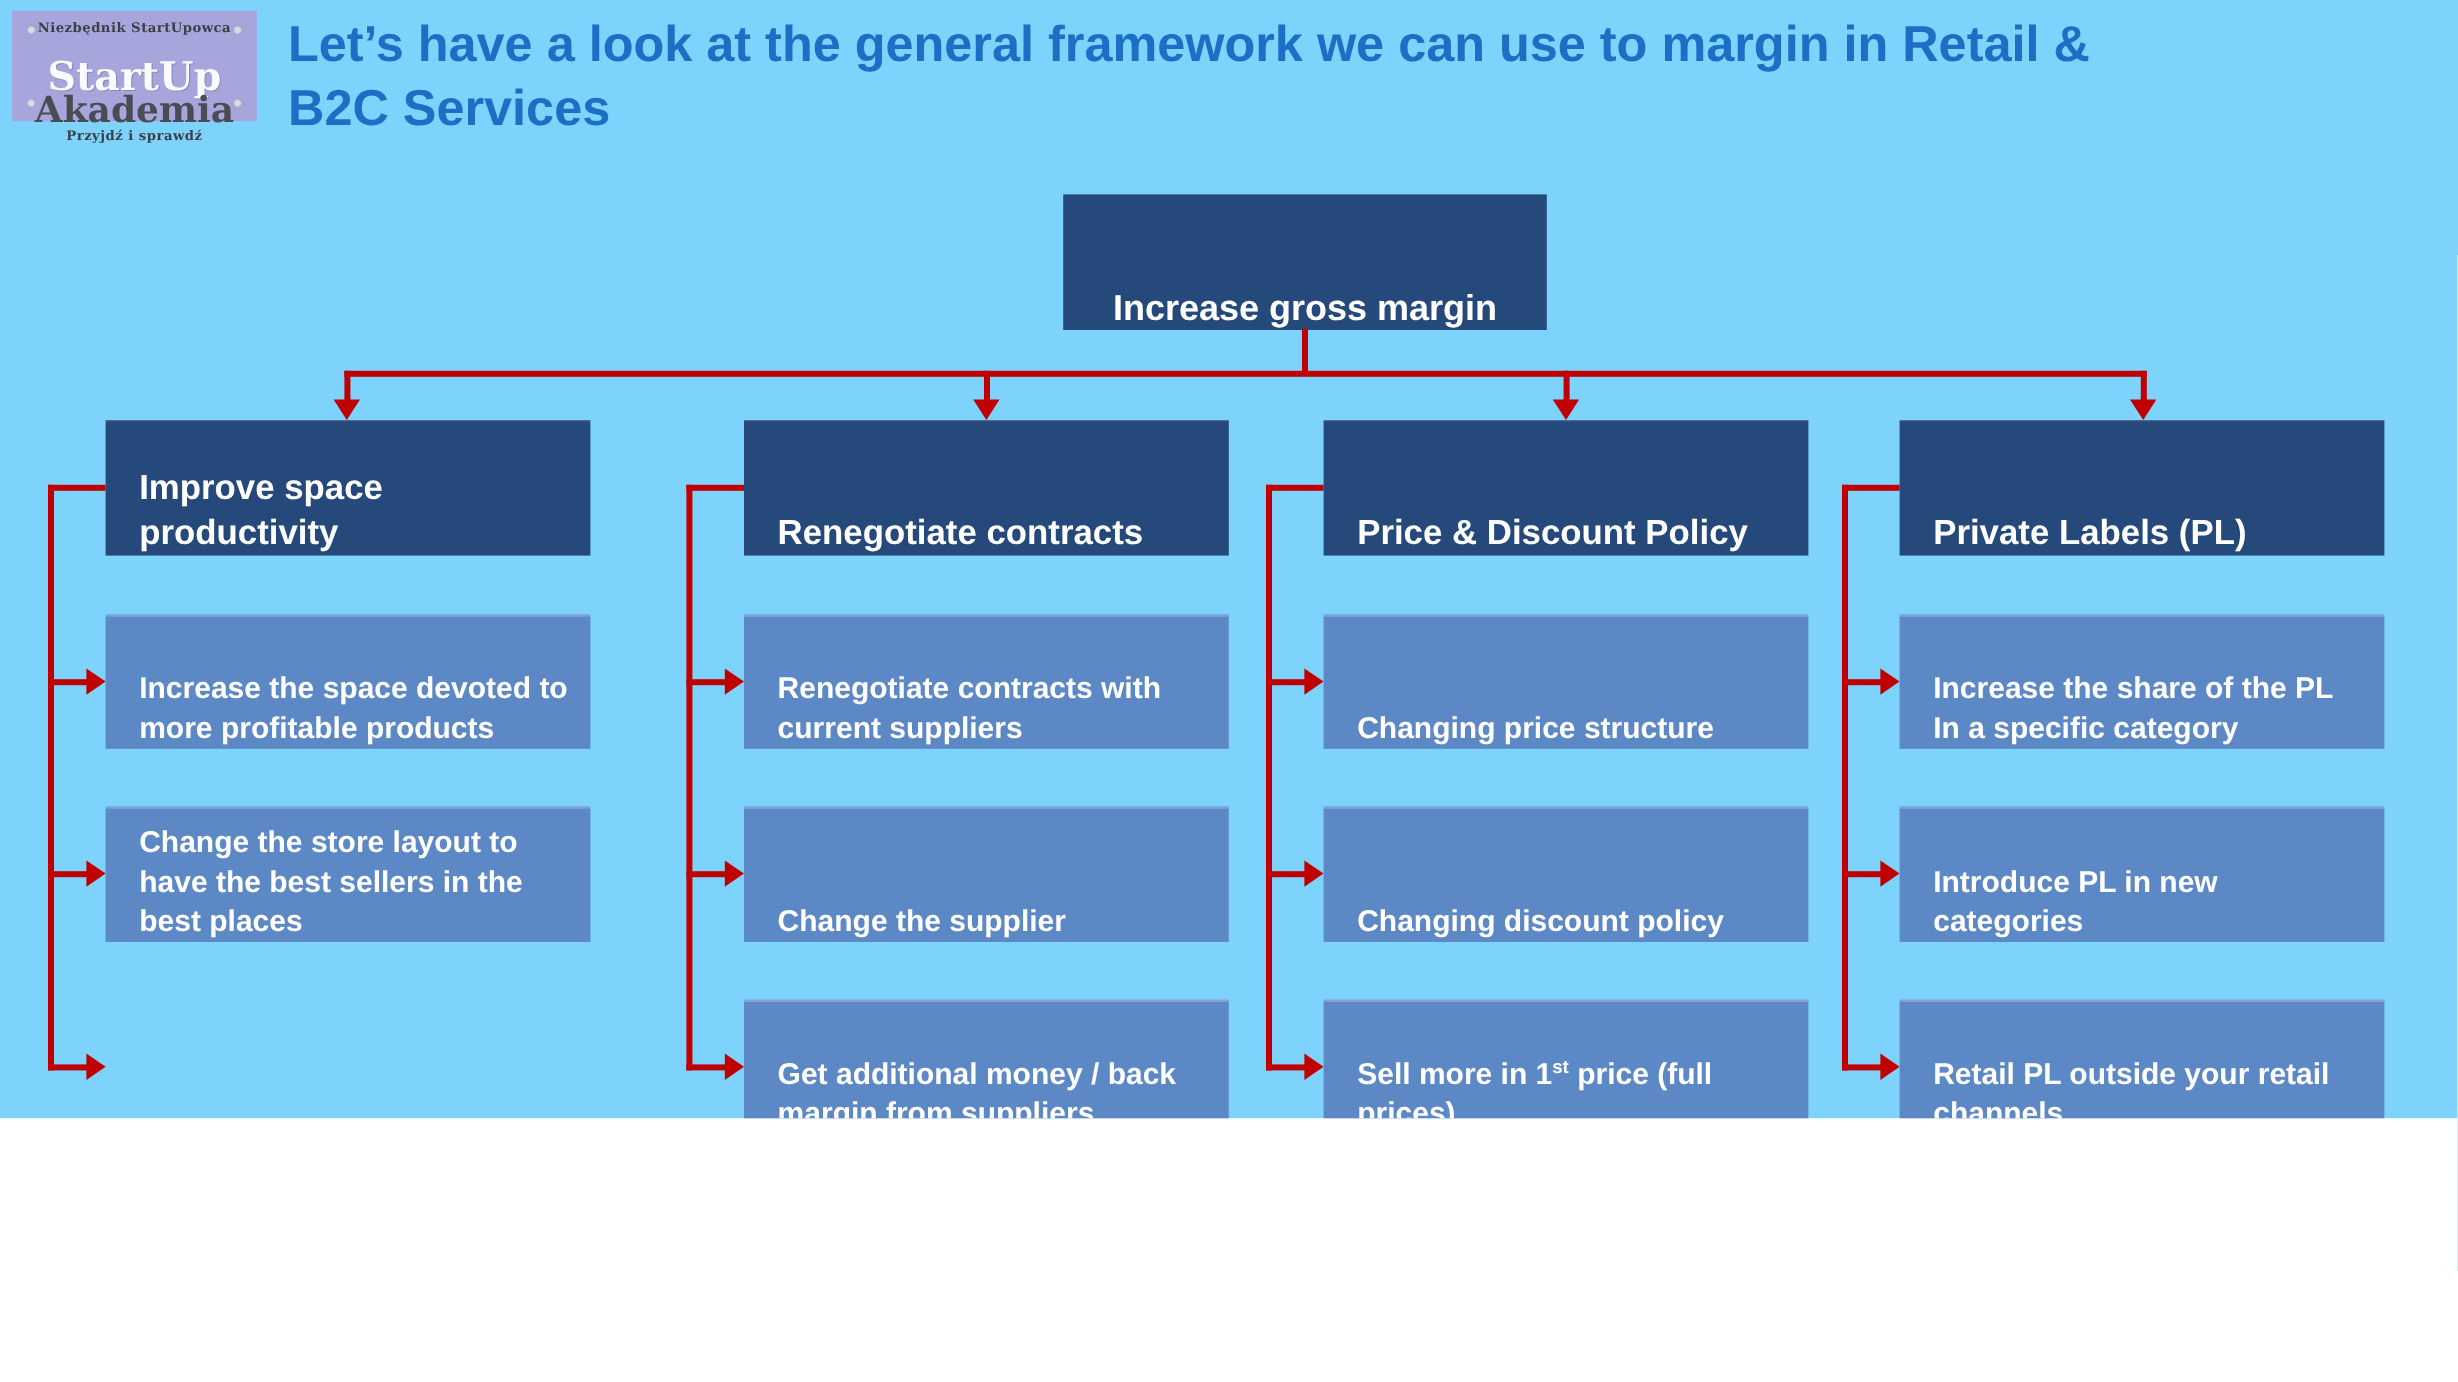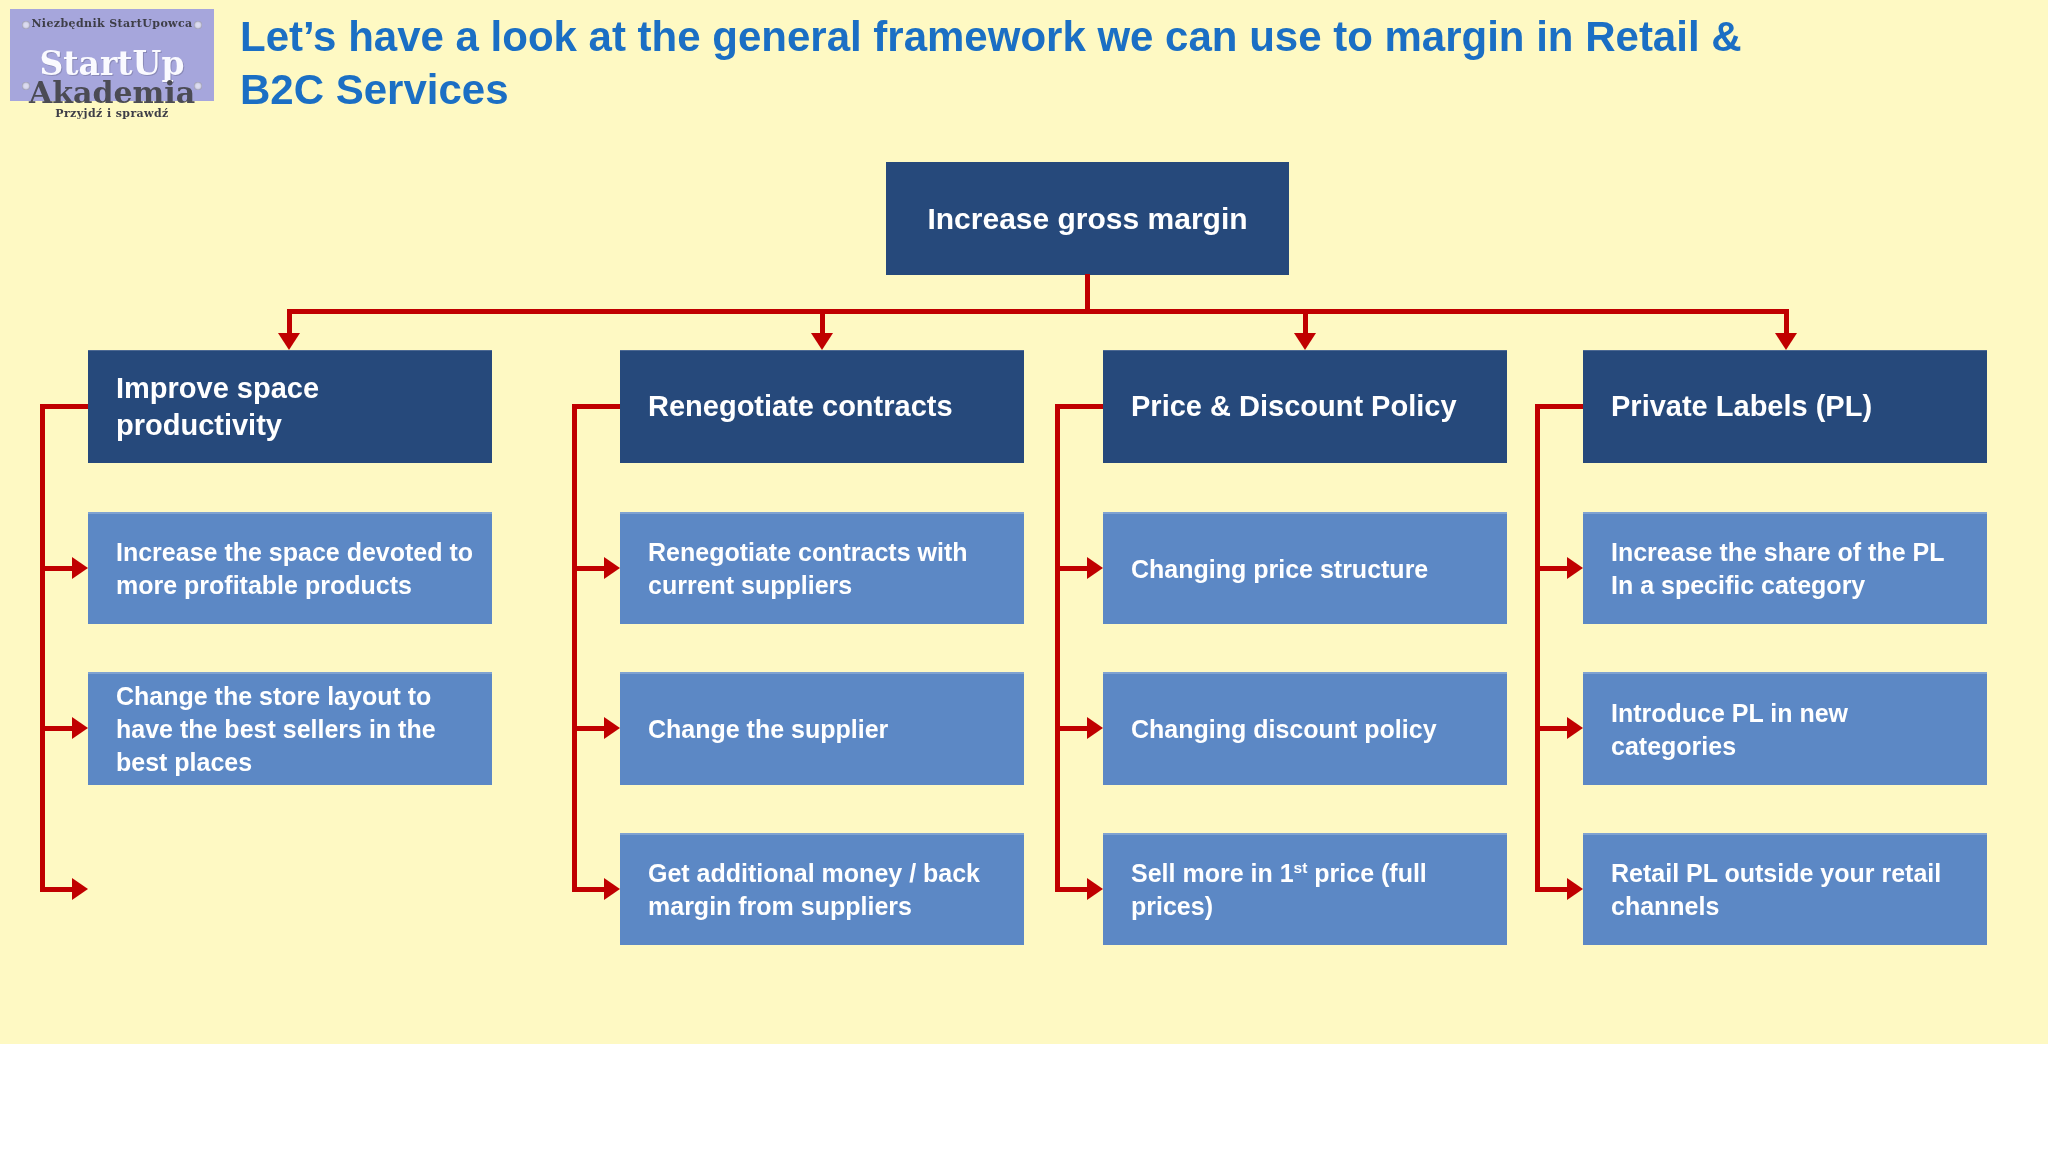--- a/index.html
+++ b/index.html
@@ -1,37 +1,37 @@
 <!DOCTYPE html>
 <html><head>
 <meta charset="utf-8">
 <style>
   html,body{margin:0;padding:0;background:#fff;}
-  .slide{position:relative;width:2048px;height:1044px;background:#fef9c3;overflow:hidden;
+  .slide{position:relative;width:2048px;height:932px;background:#7dd3fc;overflow:hidden;
          font-family:"Liberation Sans",sans-serif;}
 
   
   .logo{position:absolute;left:10px;top:9px;width:204px;height:92px;background:#A6A6DC;
         text-align:center;font-family:"DejaVu Serif",serif;font-weight:bold;}
   .logo-top{margin-top:9px;font-size:11px;line-height:12px;color:#3E3E47;letter-spacing:.4px;}
   .logo-startup{font-size:33px;line-height:31px;color:#FAFAFF;text-shadow:1px 1px 0 #8a8ab8;margin-top:18px;}
   .logo-akademia{font-size:30px;line-height:28px;color:#4B4B54;}
   .logo-bottom{font-size:11px;line-height:12px;color:#3E3E47;margin-top:1px;letter-spacing:.4px;}
   .screw{position:absolute;width:8px;height:8px;border-radius:50%;background:#dcdcf0;
          box-shadow:inset 0 0 2px #55556a;}
   .s-tl{left:12px;top:12px}.s-tr{right:12px;top:12px}
   .s-bl{left:12px;bottom:11px}.s-br{right:12px;bottom:11px}
 
   
   .title{position:absolute;left:240px;top:10px;width:1800px;color:#1B6FC4;
          font-size:42px;font-weight:bold;line-height:53px;}
   .tline{display:block;}
 
   
-  .box{position:absolute;width:404px;color:#fff;font-weight:bold;display:flex;align-items:center;box-sizing:border-box;}
+  .box{position:absolute;width:404px;color:#fff;font-weight:bold;display:flex;align-items:flex-end;box-sizing:border-box;}
   .root{left:886px;top:162px;width:403px;height:113px;background:#26497B;font-size:30px;
         justify-content:center;text-align:center;}
   .hdr{top:350px;height:113px;background:#26497B;font-size:29px;line-height:1.28;
        padding:0 20px 0 28px;border-top:1px solid rgba(255,255,255,.18);}
   .item{background:#5C88C5;font-size:25px;line-height:1.32;padding:0 18px 0 28px;
         border-top:2px solid rgba(255,255,255,.22);}
   .c0{left:88px}.c1{left:620px}.c2{left:1103px}.c3{left:1583px}
   .r0{top:512px;height:112px}.r1{top:672px;height:113px}.r2{top:833px;height:112px}
   sup{font-size:.62em;line-height:0;margin-top:13px;}
 

